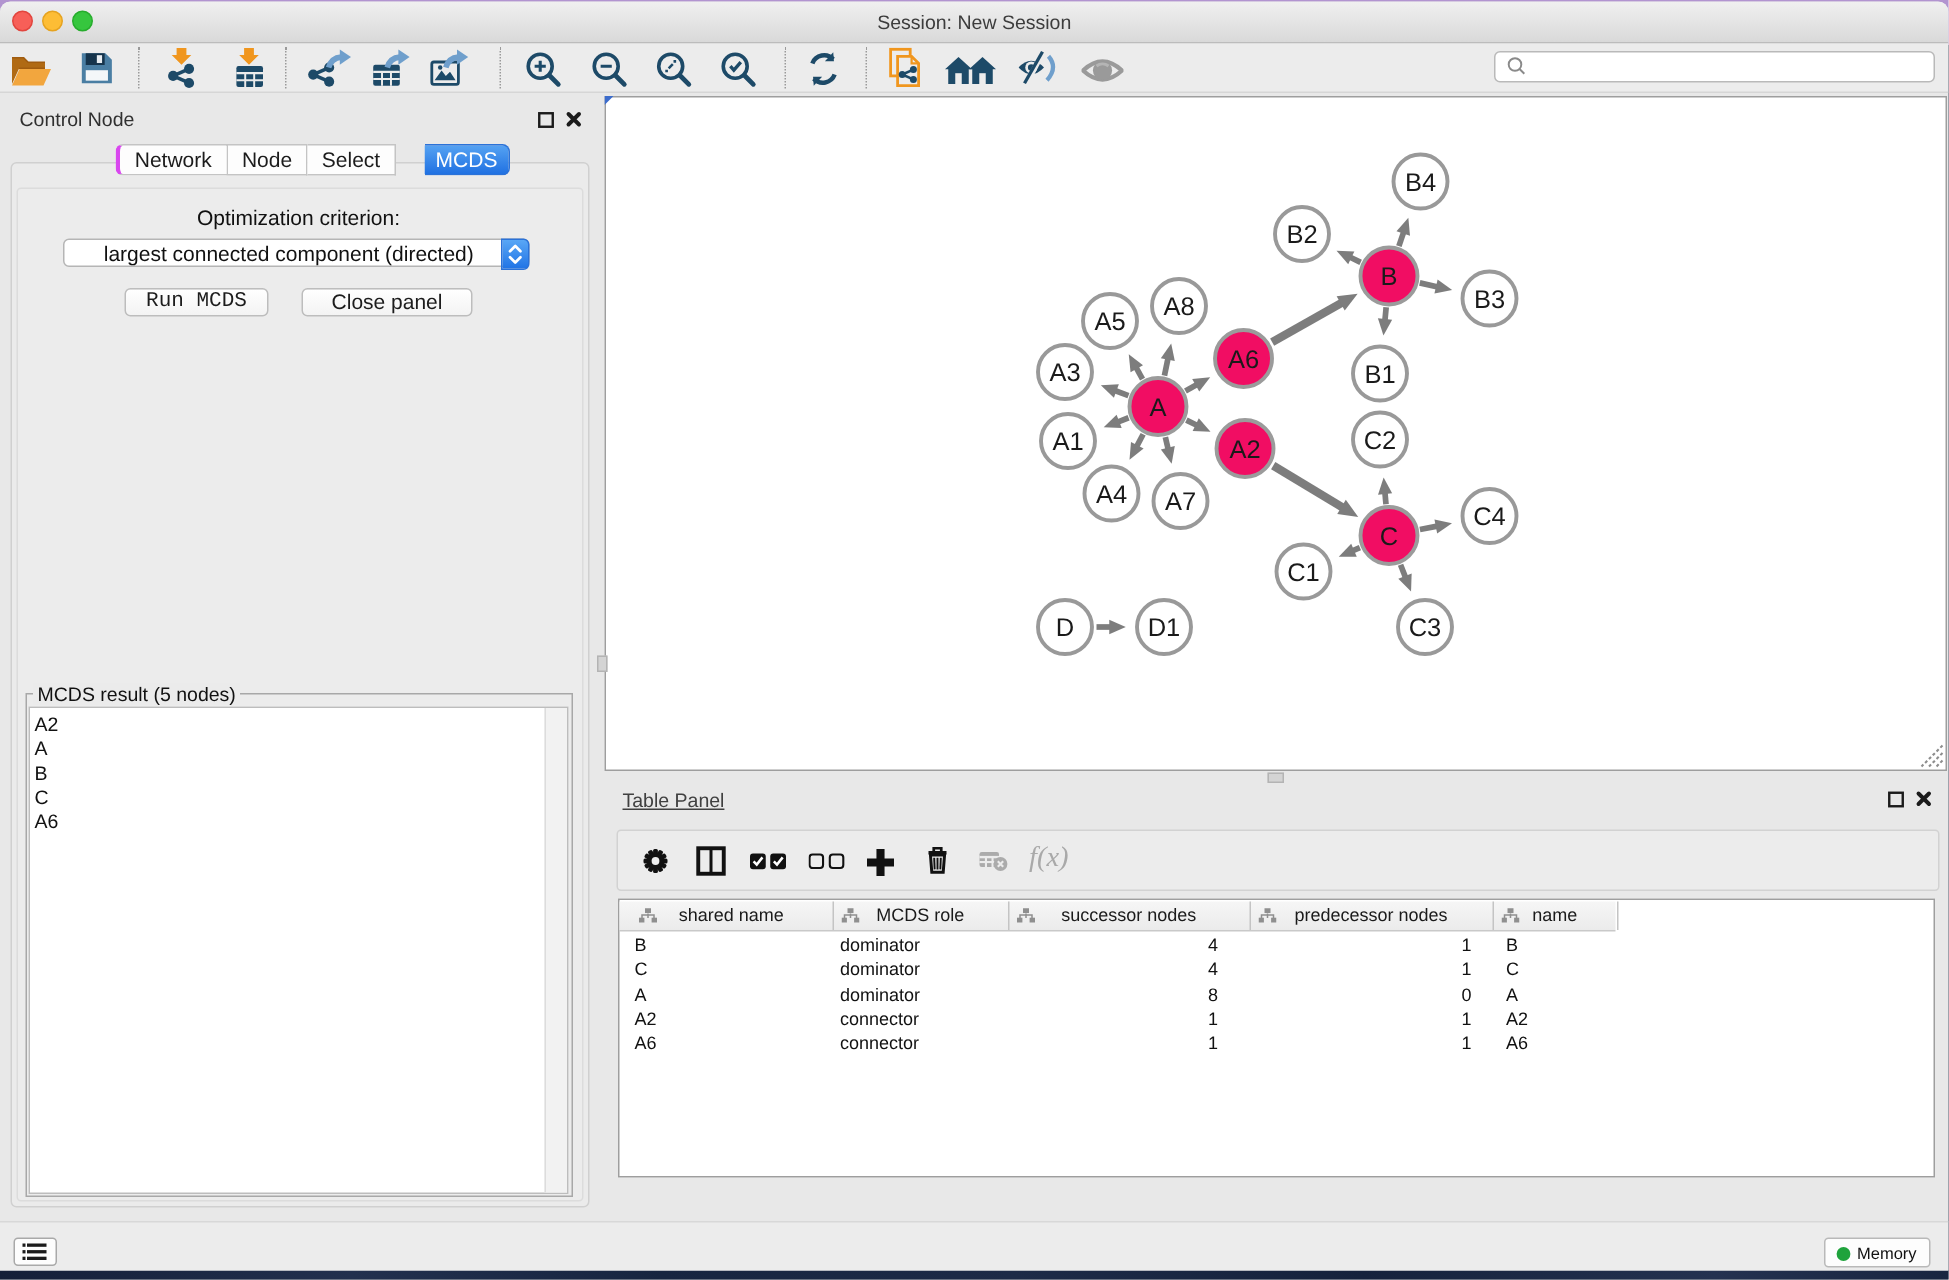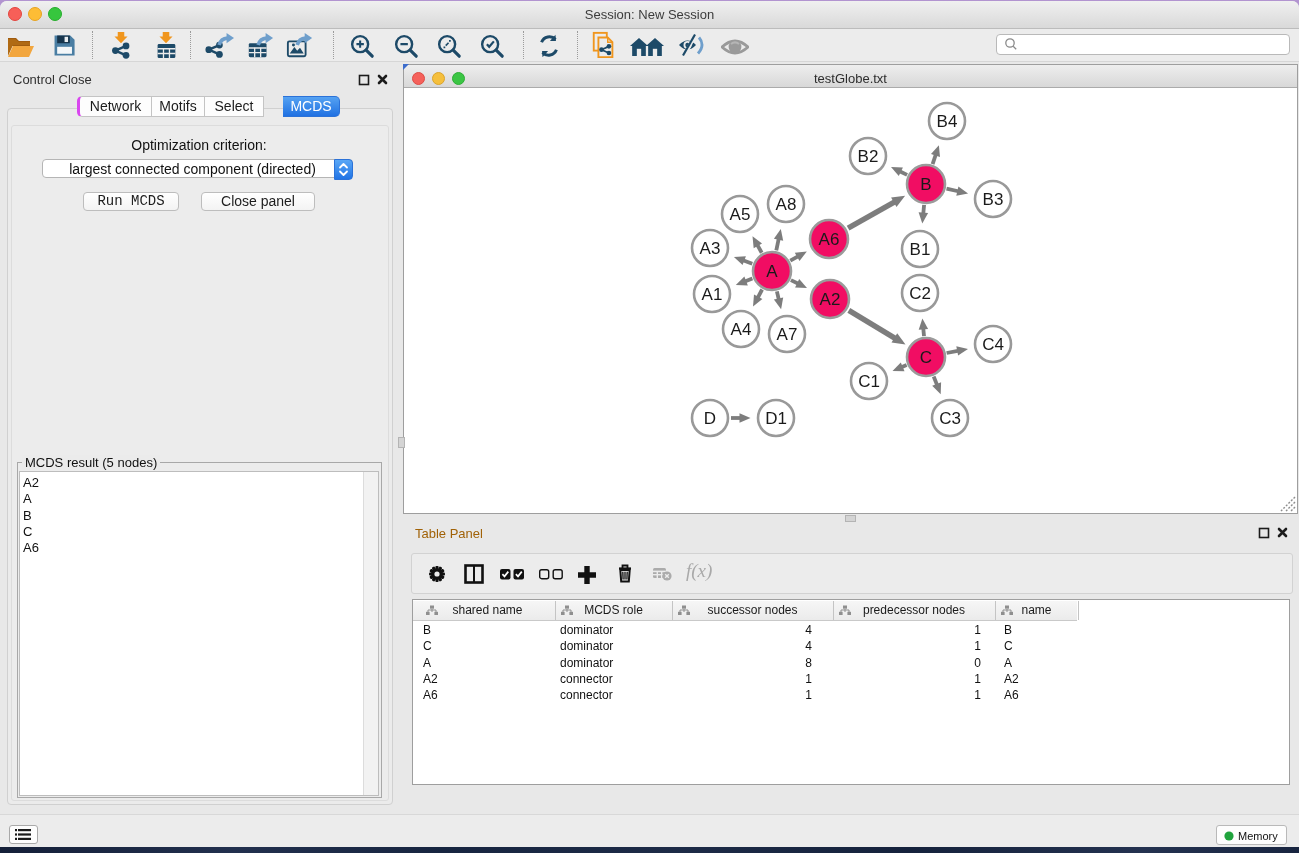--- a/index.html
+++ b/index.html
@@ -51,21 +51,21 @@
   border-left:1px solid #dcdcdc;}
 #mcdslist div.it{margin-left:3px;height:16.3px;line-height:16.5px;}
 
 #net{position:absolute;left:403px;top:63px;width:895px;height:450px;background:#fff;
   border:1px solid #9e9e9e;box-sizing:border-box;}
 #net-tb{position:absolute;left:0;top:0;width:100%;height:22px;box-sizing:content-box;
   background:linear-gradient(180deg,#eeeeee,#d8d8d8);border-bottom:1px solid #ababab;}
 #net-title{position:absolute;top:6px;width:100%;text-align:center;font-size:13px;color:#2d2d2d;}
 .tls{position:absolute;top:7px;width:11px;height:11px;border-radius:50%;}
 
-#tp-title{position:absolute;left:415px;top:525px;font-size:13px;color:#a16207;}
+#tp-title{position:absolute;left:415px;top:525px;font-size:13px;color:#404040;text-decoration:underline;}
 #tp-toolbar{position:absolute;left:411px;top:552px;width:880px;height:39px;background:#ececec;
   border:1px solid #d2d2d2;border-radius:3px;}
 #tbl{position:absolute;left:412px;top:598px;width:876px;height:184px;background:#fff;
   border:1px solid #9e9e9e;}
 #tbl-head{position:absolute;left:0;top:1px;height:19px;width:664px;
   background:linear-gradient(180deg,#f6f6f6,#ebebeb);border-bottom:1px solid #c9c9c9;}
 .hc{position:absolute;top:0;height:19px;border-right:1px solid #c4c4c4;font-size:12px;color:#1a1a1a;
   text-align:center;line-height:19px;}
 .row{position:absolute;height:16px;font-size:12px;color:#111;}
 .cell{position:absolute;top:1px;white-space:nowrap;}
@@ -208,31 +208,31 @@
     <div class="sep" style="left:523px"></div>
     <div class="sep" style="left:577px"></div>
     <div id="search">
         <svg width="16" height="16" style="position:absolute;left:6px;top:1px" viewBox="0 0 16 16">
           <circle cx="7" cy="7" r="4.2" fill="none" stroke="#8a8a8a" stroke-width="1.3"></circle>
           <line x1="10.2" y1="10.2" x2="13.2" y2="13.2" stroke="#8a8a8a" stroke-width="1.3"></line>
         </svg>
       </div>
   </div>
 
-  <div id="cp-title">Control Close</div>
+  <div id="cp-title">Control Node</div>
   <svg class="abs" style="left:358px;top:73px" width="32" height="12" viewBox="0 0 32 12">
     <rect x="1.5" y="1.5" width="9" height="9" fill="none" stroke="#1b1b1b" stroke-width="1.6"></rect>
     <path d="M21 2 L28 9 M28 2 L21 9" stroke="#1b1b1b" stroke-width="2.6" stroke-linecap="round"></path>
   </svg>
   <div id="cp-outer">
       <div id="cp-inner"></div>
     </div>
   <div class="seg" id="cp-tabs">
     <div style="width:71px">Network</div>
-    <div style="width:52px">Motifs</div>
+    <div style="width:52px">Node</div>
     <div style="width:58px">Select</div>
     <div class="on" style="width:56px">MCDS</div>
   </div>
   <div class="abs" style="left:7px;top:136px;width:384px;text-align:center;font-size:14px;color:#111;">Optimization criterion:</div>
   <div id="dropdown">largest connected component (directed)
     <div id="stepper">
         <svg width="15" height="17" viewBox="0 0 15 17" style="position:absolute;left:1px;top:1px">
       <path d="M4 6.5 L7.5 3 L11 6.5" fill="none" stroke="#fff" stroke-width="1.8" stroke-linejoin="round" stroke-linecap="round"></path>
       <path d="M4 10.5 L7.5 14 L11 10.5" fill="none" stroke="#fff" stroke-width="1.8" stroke-linejoin="round" stroke-linecap="round"></path>
     </svg>
@@ -248,26 +248,20 @@
       <div class="it">B</div>
       <div class="it">C</div>
       <div class="it">A6</div>
     <div class="sb"></div>
   </div>
 
   <div id="net">
     <svg style="position:absolute;left:-1px;top:-1px;z-index:9" width="6" height="6" viewBox="0 0 6 6">
         <path d="M0 0 L6 0 L0 6 Z" fill="#3c6ccc"></path>
       </svg>
-    <div id="net-tb">
-      <div class="tls" style="left:8px;background:#f5615b;border:1px solid #dd4b45;"></div>
-      <div class="tls" style="left:28px;background:#f5bf3c;border:1px solid #dba42a;"></div>
-      <div class="tls" style="left:48px;background:#3bc544;border:1px solid #2dad35;"></div>
-      <div id="net-title">testGlobe.txt</div>
-    </div>
     <div style="position:absolute;left:-1px;top:23px;width:894px;height:426px;">
     <svg width="894" height="428" viewBox="0 0 894 428" style="position:absolute;left:0;top:0" font-family="Liberation Sans, sans-serif">
           <line x1="349.4" y1="190.5" x2="341.2" y2="193.7" stroke="#7d7d7d" stroke-width="3.8"></line>
           <polygon points="332.8,196.9 341.4,188.5 344.8,197.4" fill="#7d7d7d"></polygon>
           <line x1="349.3" y1="175.7" x2="339.3" y2="172.0" stroke="#7d7d7d" stroke-width="3.8"></line>
           <polygon points="330.9,168.9 342.9,168.2 339.6,177.1" fill="#7d7d7d"></polygon>
           <line x1="359.1" y1="201.5" x2="354.3" y2="210.6" stroke="#7d7d7d" stroke-width="3.8"></line>
           <polygon points="350.0,218.5 351.0,206.6 359.4,211.0" fill="#7d7d7d"></polygon>
           <line x1="358.7" y1="164.7" x2="353.9" y2="156.1" stroke="#7d7d7d" stroke-width="3.8"></line>
           <polygon points="349.5,148.2 359.0,155.5 350.7,160.2" fill="#7d7d7d"></polygon>

